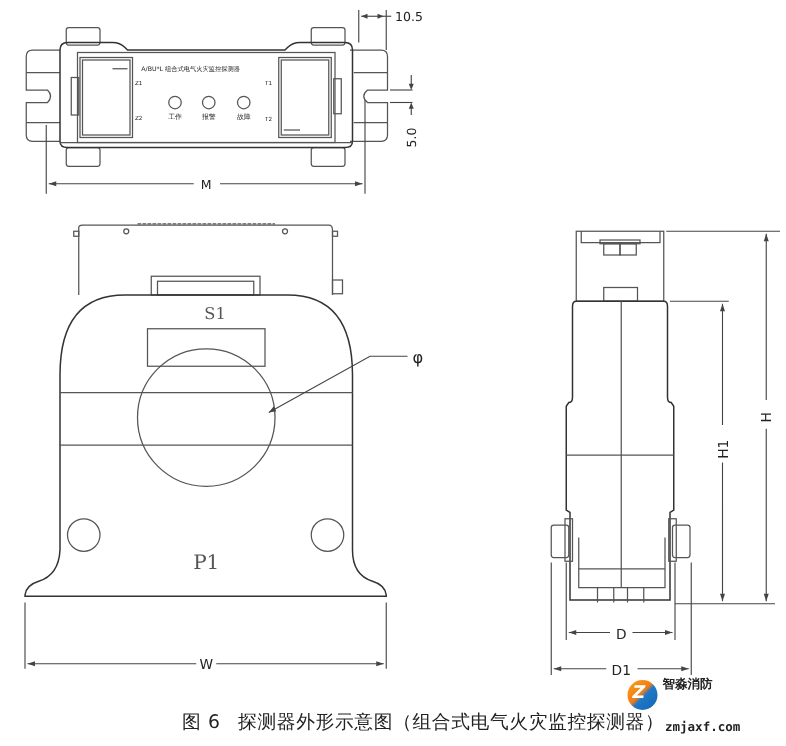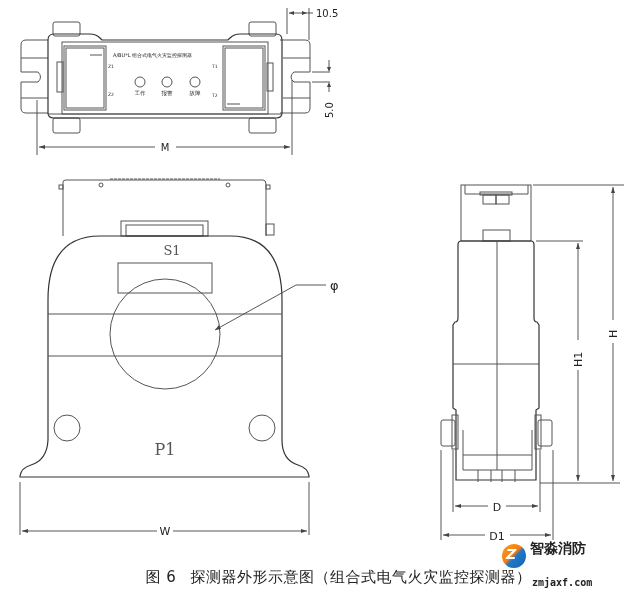--- a/index.html
+++ b/index.html
@@ -9,21 +9,21 @@
     .ln2 { stroke: #333; stroke-width: 1.2; fill: none; }
     .dim { stroke: #444; stroke-width: 0.9; fill: none; }
     .txt { fill: #222; font-family: "DejaVu Sans", sans-serif; }
     .serif { fill: #555; font-family: "DejaVu Serif", serif; }
     .caption { position: absolute; left: 0; width: 629px; top: 568px; text-align: center; font-family: "DejaVu Sans", sans-serif; font-size: 15px; color: #222; letter-spacing: 0.5px; }
     .caption .num { margin-right: 14px; padding-left: 48px; }
     .logo { position: absolute; left: 502px; top: 540px; width: 110px; height: 30px; }
     .logo .badge { position: absolute; left: 0; top: 4px; width: 24px; height: 24px; border-radius: 50%;
       background: linear-gradient(135deg, #f7a21b 0%, #f57c14 45%, #1e78c8 55%, #1565b0 100%); }
     .logo .badge span { position: absolute; left: 4px; top: 2px; color: #fff; font-size: 14px; font-weight: bold; font-style: italic; font-family: "DejaVu Sans", sans-serif; }
-    .logo .cn { position: absolute; left: 28px; top: 0px; font-size: 14px; font-weight: bold; color: #222; font-family: Liberation Serif, serif; }
+    .logo .cn { position: absolute; left: 28px; top: 0px; font-size: 10px; font-weight: bold; color: #222; font-family: Liberation Serif, serif; }
     .logo .en { position: absolute; left: 30px; top: 17px; font-size: 10px; font-weight: bold; color: #222; font-family: "DejaVu Sans Mono", monospace; margin-top: 20px; }
   </style>
 </head>
 <body>
 
 <svg width="629" height="597" viewBox="0 0 629 597">
 
   <g>
 
     <rect class="ln" x="53" y="22" width="27" height="14" rx="2"></rect>

